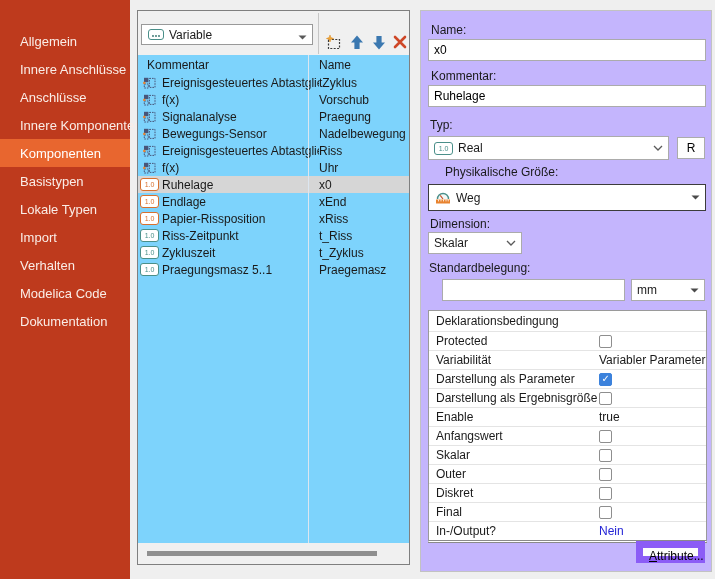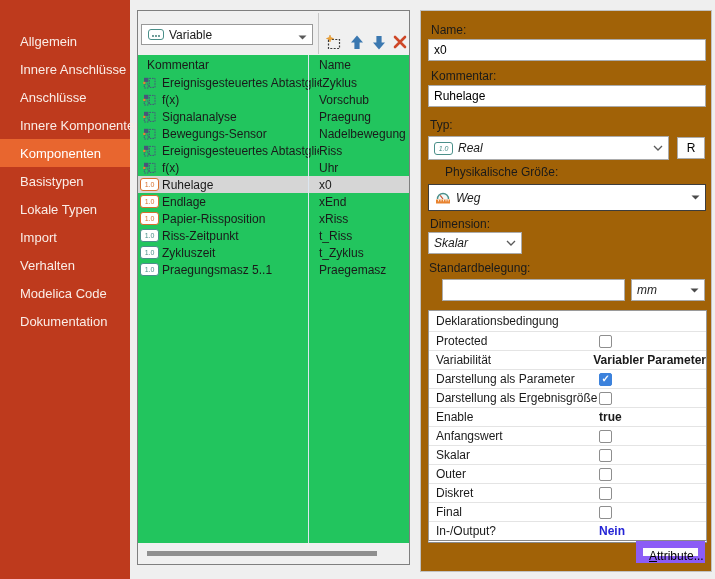--- a/index.html
+++ b/index.html
@@ -22,21 +22,21 @@
   .class-combo { position:absolute; left:3px; top:13px; width:172px; height:21px;
     background:#fff; border:1px solid #999; box-sizing:border-box;
     display:flex; align-items:center; gap:5px; padding:8px 5px; cursor:default; }
   .class-combo .ctext { font-size:12px; flex:1; }
   .tb-sep { position:absolute; left:180px; top:2px; width:1px; height:41px; background:#C6C6C6; }
   .tb-btn { position:absolute; top:22px; width:21px; height:21px; border:none; background:none;
     padding:0; display:flex; align-items:center; justify-content:center; cursor:default; }
   #btn-new{left:185px} #btn-up{left:208px} #btn-down{left:230px} #btn-del{left:251px}
 
   .list { position:absolute; left:0px; top:44px; width:271px; height:488px;
-    background:#22c55e; overflow:hidden; }
+    background:#7dd3fc; overflow:hidden; }
   .col-sep { position:absolute; left:170px; top:0; bottom:0; width:1px; background:#DCE6F0; }
   .list-header { display:flex; height:19px; align-items:center; font-size:12px; }
   .list-header .c1 { width:181px; padding-left:9px; box-sizing:border-box; }
   .lrow { display:flex; height:17px; align-items:center; font-size:12px; position:relative; }
   .lrow.selected { background:#D6D6D6; }
   .lrow .c1 { width:181px; padding-left:3px; box-sizing:border-box;
     display:flex; align-items:center; gap:4px; white-space:nowrap; overflow:hidden; }
   .lrow .c2, .list-header .c2 { flex:1; white-space:nowrap; }
   .ricon { display:inline-flex; flex:none; width:17px; justify-content:center; }
 
@@ -44,44 +44,44 @@
     width:17px; height:11px; border:1px solid; border-radius:3px; background:#fff;
     font-size:7px; line-height:1; letter-spacing:0; }
   .badge.orange { color:#D8702E; border-color:#D8702E; }
   .badge.teal   { color:#4A8F89; border-color:#4A8F89; }
 
   .hscroll { position:absolute; left:1px; bottom:1px; width:269px; height:20px; background:#F0F0F0; }
   .hthumb { position:absolute; left:8px; top:8px; width:230px; height:5px; background:#8F8F8F; }
 
   
   .panel-props { position:absolute; left:420px; top:10px; width:292px; height:562px;
-    background:#a16207; border:1px solid #C2C2C2; box-sizing:border-box; }
+    background:#c4b5fd; border:1px solid #C2C2C2; box-sizing:border-box; }
   .plabel { position:absolute; font-size:12px; white-space:nowrap; }
   .tinput { position:absolute; background:#fff; border:1px solid #ABABAB; box-sizing:border-box;
     font-size:12px; font-family:"Liberation Sans", sans-serif; padding:0 5px; outline:none; }
   .combo { position:absolute; background:#fff; border:1px solid #ABABAB; box-sizing:border-box;
-    display:flex; align-items:center; gap:5px; padding:0 5px; font-size:12px; cursor:default;font-style:italic; }
+    display:flex; align-items:center; gap:5px; padding:0 5px; font-size:12px; cursor:default; }
   .combo .arrow { margin-left:auto; display:inline-flex; }
   .combo.dark { border-color:#3C3C3C; }
   #lbl-name{left:10px; top:12px}   #inp-name{left:7px; top:28px; width:278px; height:22px}
   #lbl-komm{left:10px; top:58px}   #inp-komm{left:7px; top:74px; width:278px; height:22px}
   #lbl-typ{left:9px; top:107px}    #combo-typ{left:7px; top:125px; width:241px; height:24px}
   #btn-r{position:absolute; left:256px; top:126px; width:28px; height:22px; background:#FDFDFD;
     border:1px solid #ABABAB; font-size:12px; font-family:"Liberation Sans",sans-serif; cursor:default;}
   #lbl-phys{left:24px; top:154px}   #combo-weg{left:7px; top:173px; width:278px; height:27px}
   #lbl-dim{left:9px; top:206px}    #combo-skalar{left:7px; top:221px; width:94px; height:22px}
   #lbl-std{left:8px; top:250px}    #inp-std{left:21px; top:268px; width:183px; height:22px}
   #combo-mm{left:210px; top:268px; width:74px; height:22px}
 
   .decl-table { position:absolute; left:7px; top:299px; width:279px; background:#fff;
     border:1px solid #9A9A9A; border-bottom:3px double #8A8A8A; box-sizing:border-box; font-size:12px; }
   .drow { display:flex; height:18px; align-items:center; border-top:1px solid #E4E4E4; }
   .drow.header { border-top:none; height:20px; }
   .drow .dc1 { width:170px; padding-left:7px; box-sizing:border-box; white-space:nowrap; overflow:hidden; }
-  .drow .dc2 { flex:1; display:flex; align-items:center; white-space:nowrap;font-weight:bold; }
+  .drow .dc2 { flex:1; display:flex; align-items:center; white-space:nowrap; }
   .cb { width:13px; height:13px; border:1px solid #8E8E8E; border-radius:2px; background:#fff;
     box-sizing:border-box; position:relative; flex:none; }
   .cb.checked { background:#3C82DC; border-color:#3C82DC; }
   .cb.checked::after { content:"✓"; position:absolute; left:1.5px; top:-1px; color:#fff; font-size:10px; }
   .val-link { color:#2424D6; }
 
   .attr-btn { position:absolute; left:215px; top:530px; width:69px; height:22px;
     background:#FCFCFC; border:7px solid #8b5cf6; font-size:12px;
     font-family:"Liberation Sans", sans-serif; cursor:default; }
   .attr-btn u { text-decoration:underline; }

